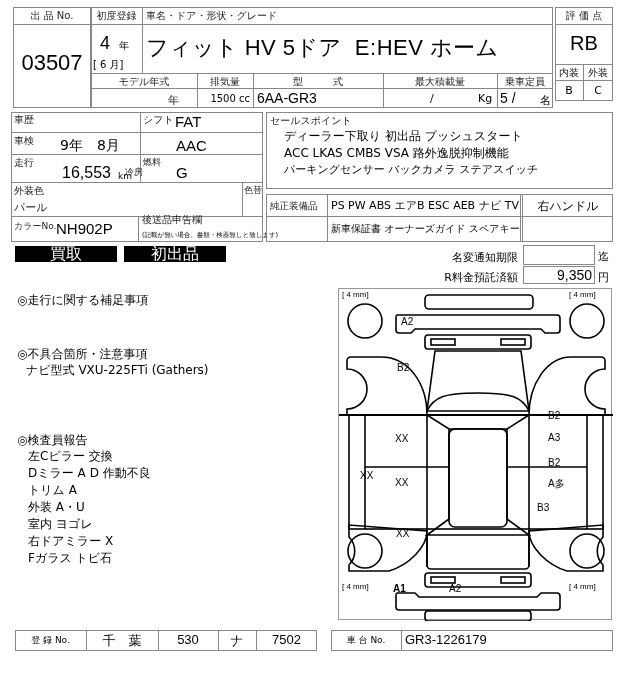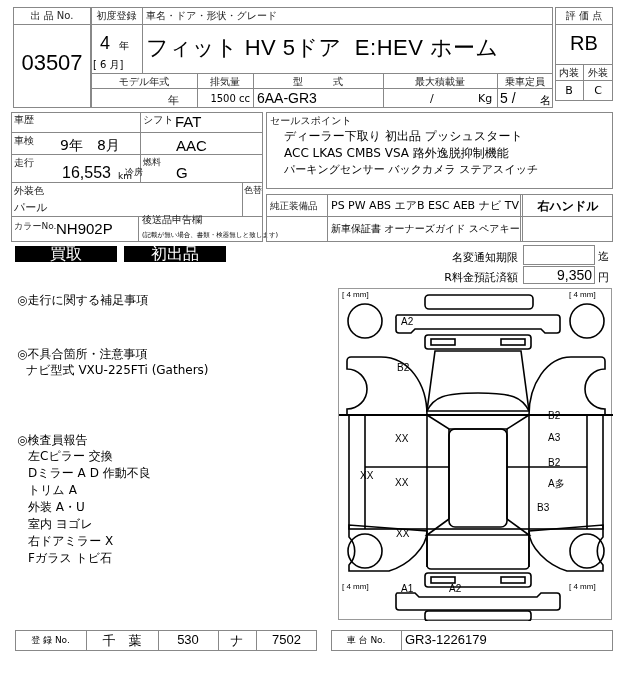--- a/index.html
+++ b/index.html
@@ -109,21 +109,21 @@
 <div class="abs" style="left:284px;top:145px;font-size:12px;white-space:nowrap;">ACC LKAS CMBS VSA 路外逸脱抑制機能</div>
 <div class="abs" style="left:284px;top:162px;font-size:11px;white-space:nowrap;">パーキングセンサー バックカメラ ステアスイッチ</div>
 
 <div class="box" style="left:266px;top:194px;width:347px;height:48px;"></div>
 <div class="hl" style="left:266px;top:216px;width:347px;"></div>
 <div class="vl" style="left:327px;top:194px;height:48px;"></div>
 <div class="vl" style="left:520px;top:194px;height:48px;"></div>
 <div class="vl" style="left:522px;top:194px;height:48px;"></div>
 <div class="abs lbl" style="left:270px;top:200px;font-size:9.5px;">純正装備品</div>
 <div class="abs" style="left:331px;top:198px;font-size:11px;white-space:nowrap;">PS PW ABS エアB ESC AEB ナビ TV</div>
-<div class="abs c" style="left:523px;top:198px;width:90px;font-size:12px;font-weight:bold;">右ハンドル</div>
+<div class="abs c" style="left:523px;top:198px;width:90px;font-size:12px;">右ハンドル</div>
 <div class="abs" style="left:331px;top:222px;font-size:10px;white-space:nowrap;">新車保証書 オーナーズガイド スペアキー</div>
 
 <div class="blackbar" style="left:15px;top:246px;width:102px;">買取</div>
 <div class="blackbar" style="left:124px;top:246px;width:102px;">初出品</div>
 
 <div class="abs r" style="left:400px;top:250px;width:118px;font-size:11px;">名変通知期限</div>
 <div class="box" style="left:523px;top:245px;width:72px;height:20px;"></div>
 <div class="abs" style="left:598px;top:249px;font-size:11px;">迄</div>
 <div class="abs r" style="left:400px;top:270px;width:118px;font-size:11px;">R料金預託済額</div>
 <div class="box" style="left:523px;top:266px;width:72px;height:18px;"></div>
@@ -210,21 +210,21 @@
   <div class="diag-lbl" style="left:58px;top:73px;">B2</div>
   <div class="diag-lbl" style="left:56px;top:144px;">XX</div>
   <div class="diag-lbl" style="left:56px;top:188px;">XX</div>
   <div class="diag-lbl" style="left:22px;top:181px;left:21px;">XX</div>
   <div class="diag-lbl" style="left:57px;top:239px;">XX</div>
   <div class="diag-lbl" style="left:209px;top:121px;">B2</div>
   <div class="diag-lbl" style="left:209px;top:143px;">A3</div>
   <div class="diag-lbl" style="left:209px;top:168px;">B2</div>
   <div class="diag-lbl" style="left:209px;top:188px;">A多</div>
   <div class="diag-lbl" style="left:198px;top:213px;">B3</div>
-  <div class="diag-lbl" style="left:62px;top:294px;">A1</div>
+  <div class="diag-lbl" style="left:54px;top:294px;font-weight:bold;">A1</div>
   <div class="diag-lbl" style="left:110px;top:294px;">A2</div>
 </div>
 
 <div class="box" style="left:15px;top:630px;width:302px;height:21px;"></div>
 <div class="vl" style="left:86px;top:630px;height:21px;"></div>
 <div class="vl" style="left:158px;top:630px;height:21px;"></div>
 <div class="vl" style="left:218px;top:630px;height:21px;"></div>
 <div class="vl" style="left:256px;top:630px;height:21px;"></div>
 <div class="abs c" style="left:15px;top:634px;width:71px;font-size:9px;">登 録 No.</div>
 <div class="abs c" style="left:86px;top:632px;width:72px;font-size:13px;white-space:pre;">千　葉</div>

